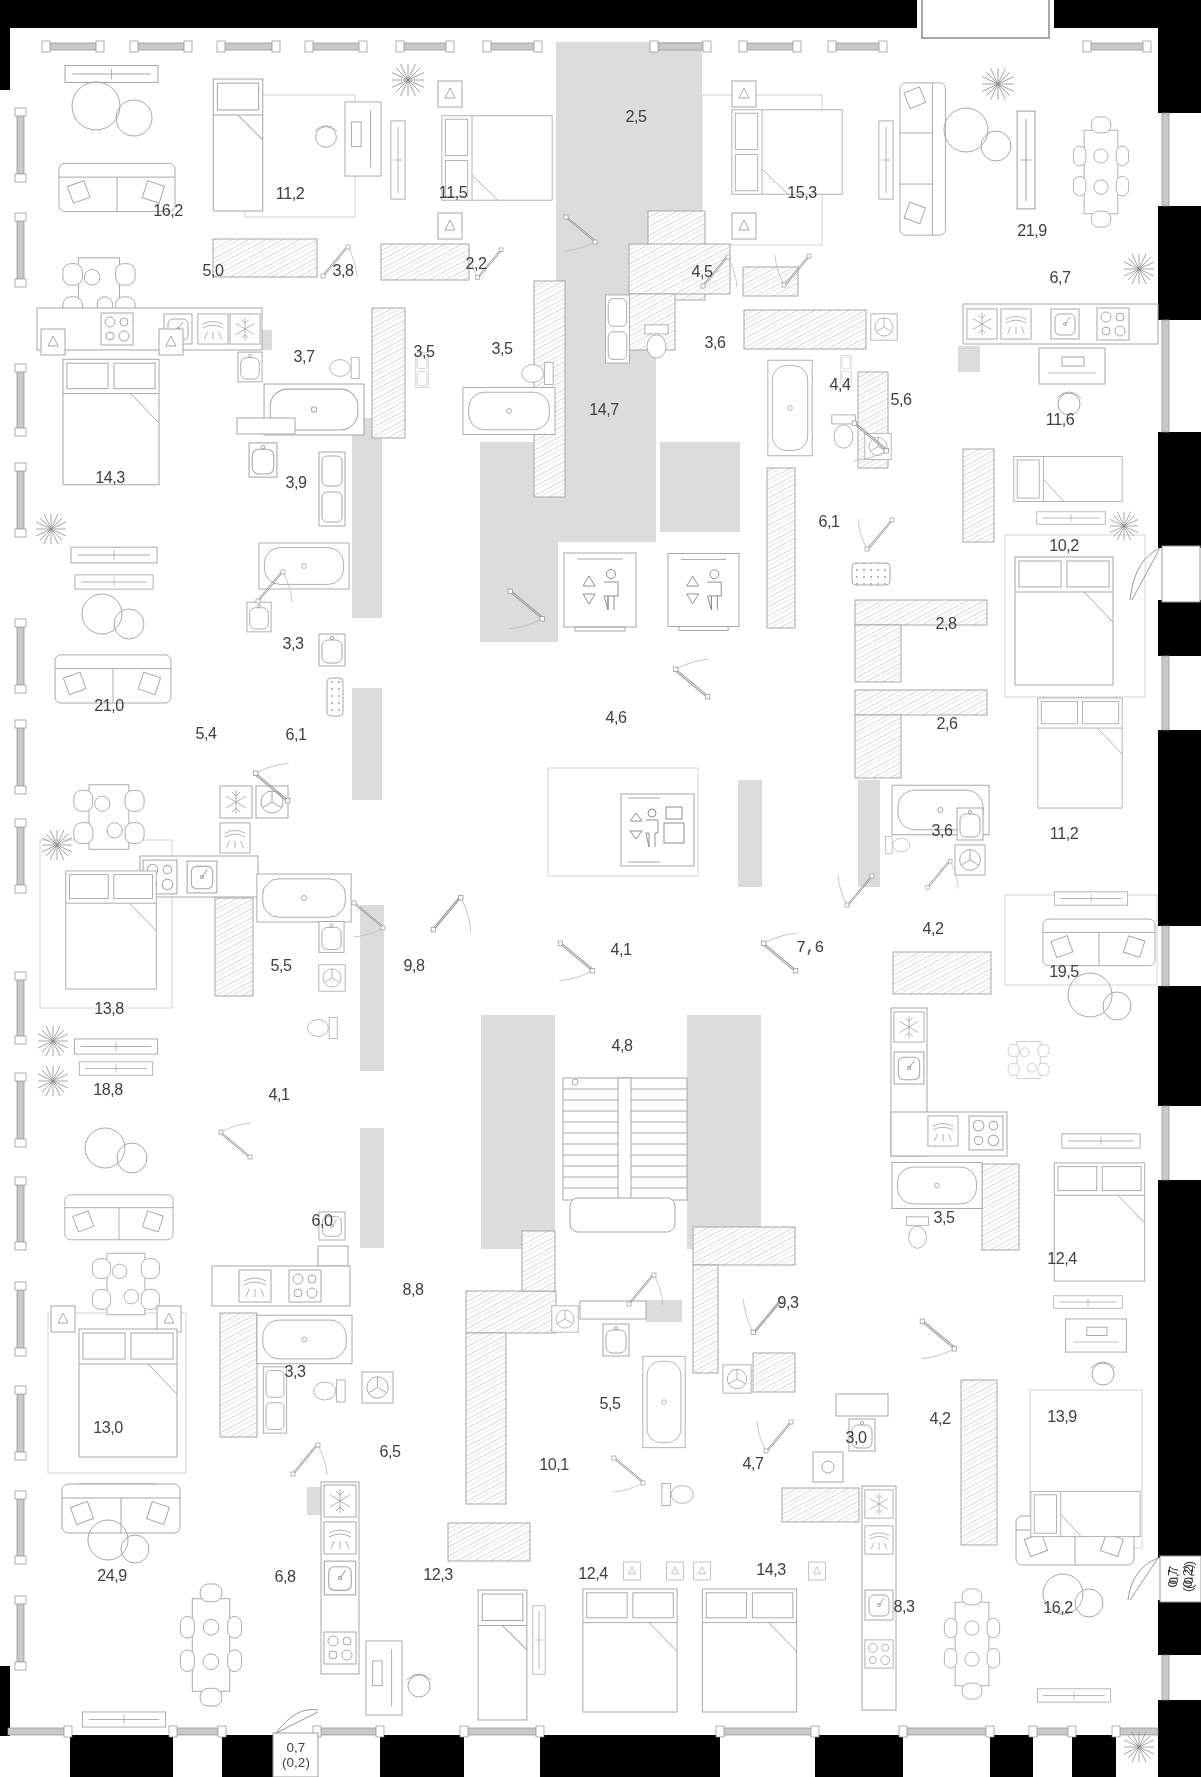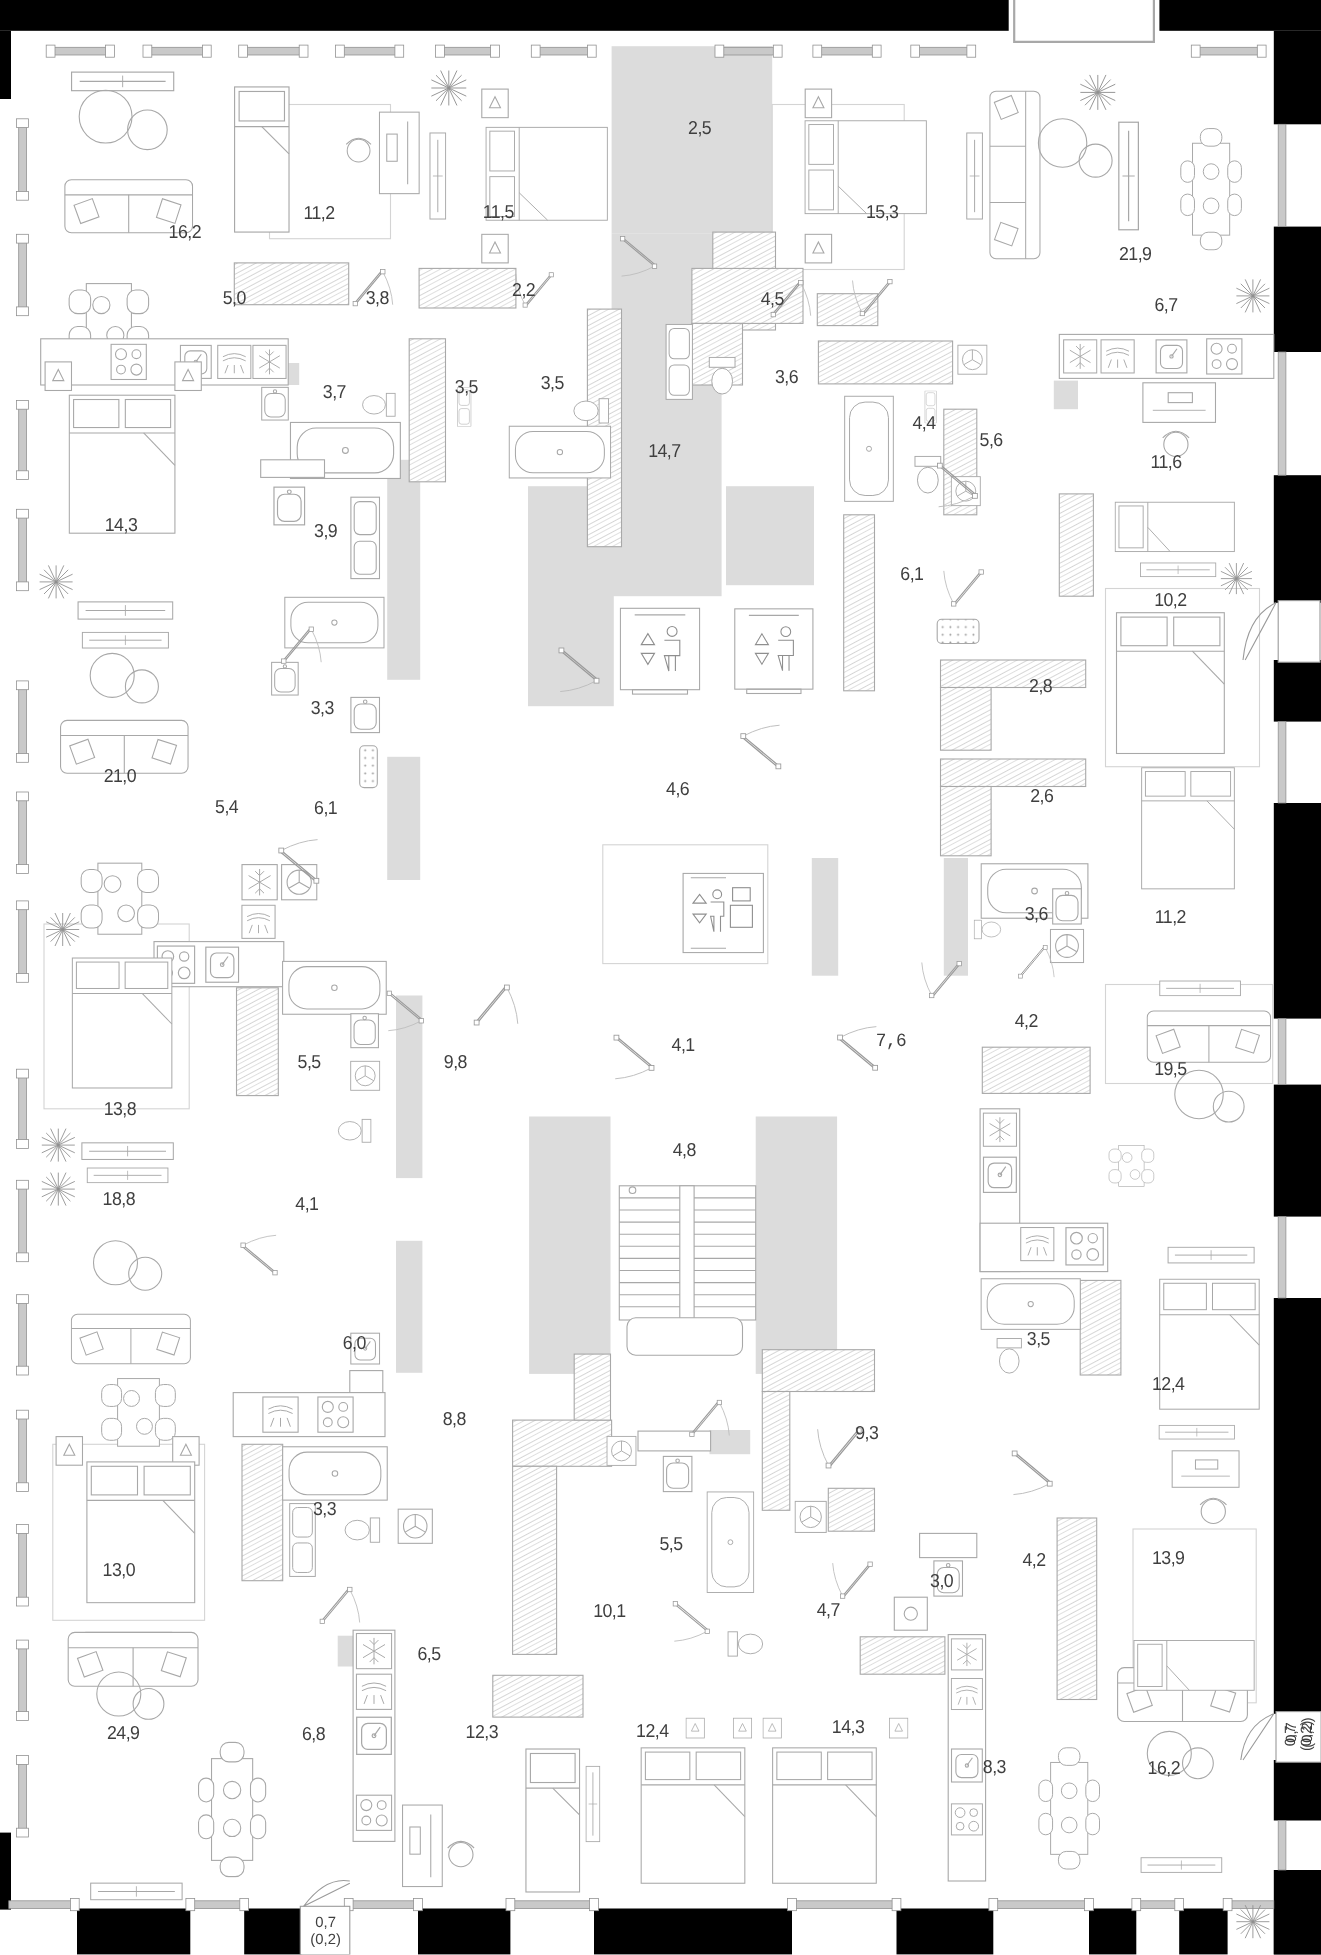--- a/index.html
+++ b/index.html
@@ -755,21 +755,21 @@
       <span class="room-label" style="left: 788px; top: 1303px;">9,3</span>
       <span class="room-label" style="left: 944px; top: 1218px;">3,5</span>
       <span class="room-label" style="left: 1062px; top: 1259px;">12,4</span>
       <span class="room-label" style="left: 295px; top: 1372px;">3,3</span>
       <span class="room-label" style="left: 108px; top: 1428px;">13,0</span>
       <span class="room-label" style="left: 610px; top: 1404px;">5,5</span>
       <span class="room-label" style="left: 856px; top: 1438px;">3,0</span>
       <span class="room-label" style="left: 940px; top: 1419px;">4,2</span>
       <span class="room-label" style="left: 1062px; top: 1417px;">13,9</span>
       <span class="room-label" style="left: 753px; top: 1464px;">4,7</span>
-      <span class="room-label" style="left: 390px; top: 1504px;">6,5</span>
+      <span class="room-label" style="left: 390px; top: 1452px;">6,5</span>
       <span class="room-label" style="left: 554px; top: 1465px;">10,1</span>
       <span class="room-label" style="left: 112px; top: 1576px;">24,9</span>
       <span class="room-label" style="left: 285px; top: 1577px;">6,8</span>
       <span class="room-label" style="left: 438px; top: 1575px;">12,3</span>
       <span class="room-label" style="left: 593px; top: 1574px;">12,4</span>
       <span class="room-label" style="left: 771px; top: 1570px;">14,3</span>
       <span class="room-label" style="left: 904px; top: 1607px;">8,3</span>
       <span class="room-label" style="left: 1058px; top: 1608px;">16,2</span>
       <div class="balcony-label" style="left: 296px; top: 1755px;">
         <span>0,7</span>

